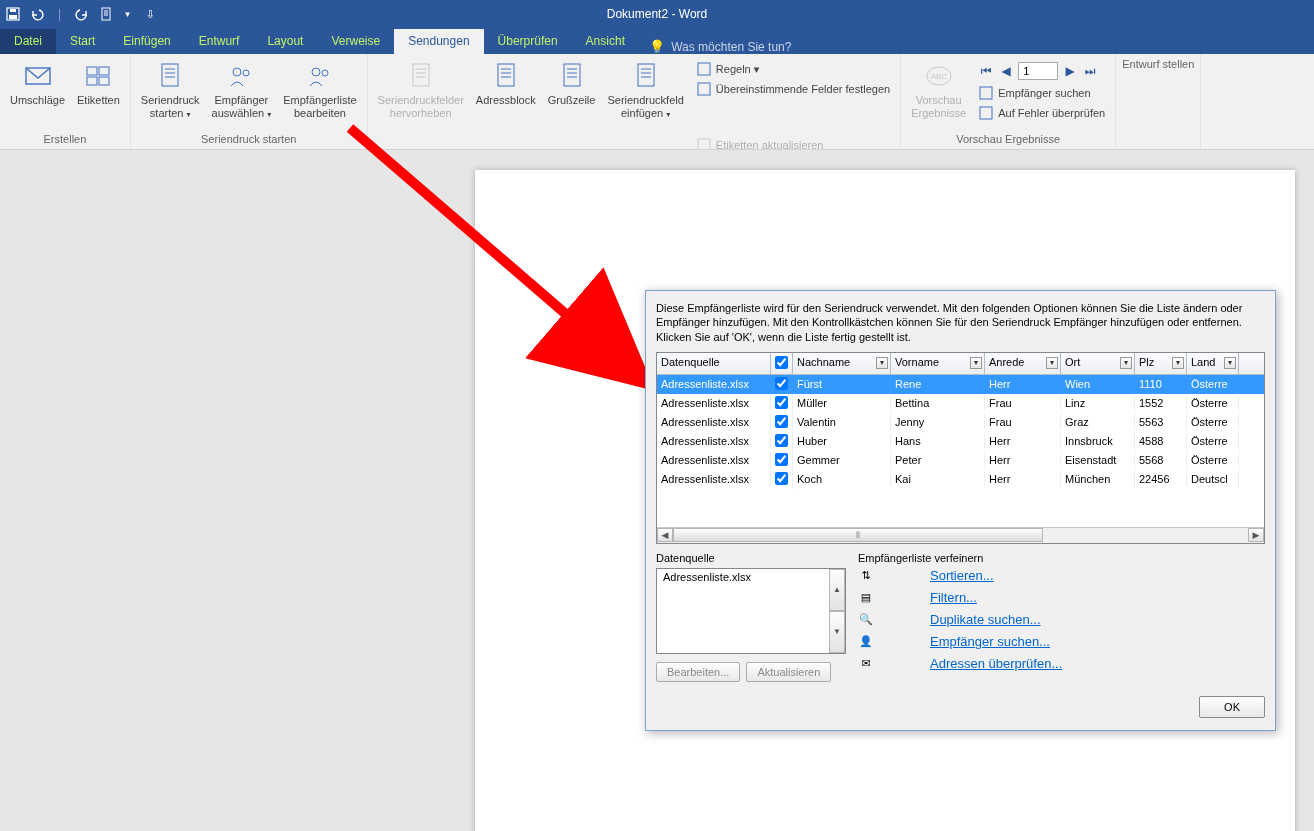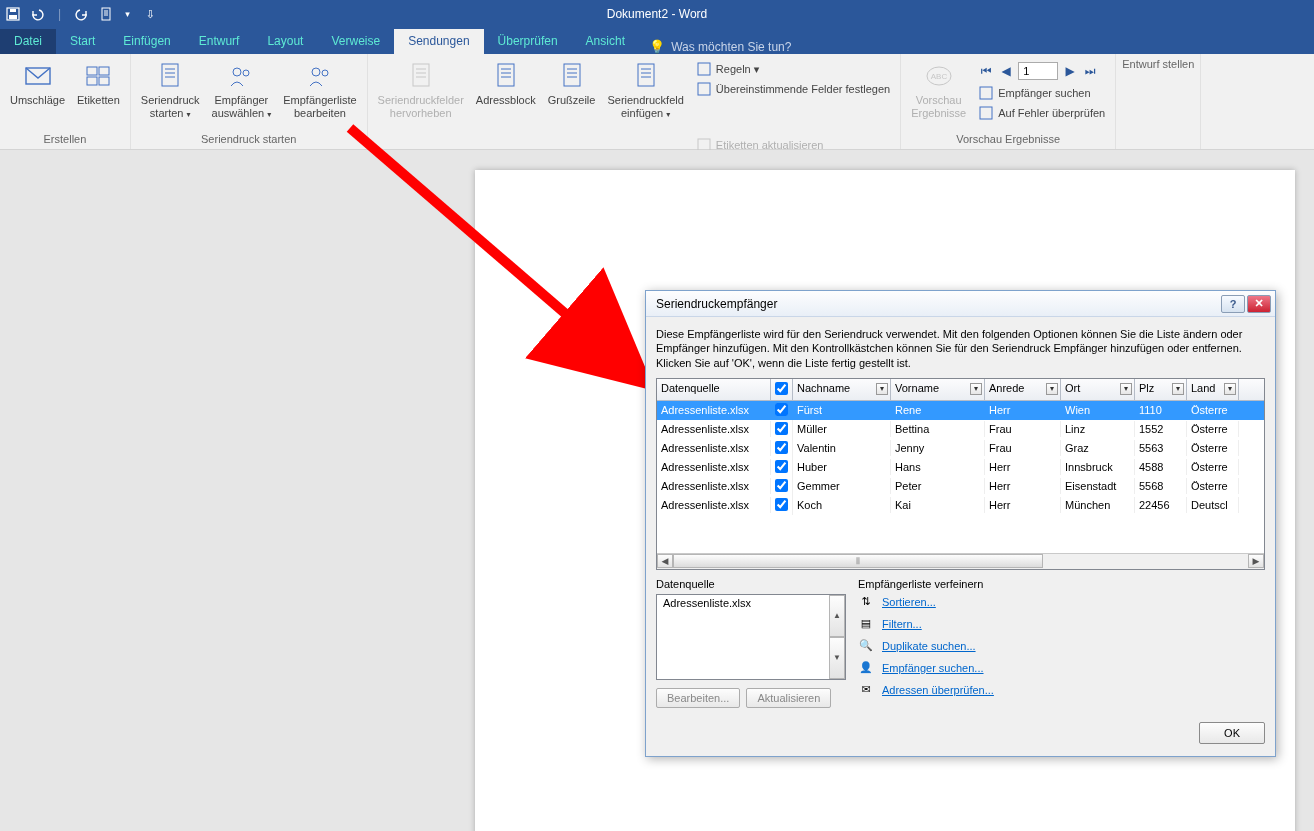--- a/index.html
+++ b/index.html
@@ -7,21 +7,21 @@
   
   
   .titlebar { background: #2b579a; color: #fff; height: 28px; display: flex; align-items: center; padding: 0 6px; }
   .qat { display: flex; gap: 10px; align-items: center; }
   .qat-icon { width: 14px; height: 14px; display: inline-block; }
   .qat-sep { color: rgba(255,255,255,0.4); margin: 0 4px; }
   .app-title { position: absolute; left: 50%; transform: translateX(-50%); color: #fff; font-size: 12px; }
   
   
   .tabs { background: #2b579a; display: flex; height: 26px; align-items: flex-end; }
-  .tab { color: #5eead4; padding: 5px 14px 6px; font-size: 12px; cursor: pointer; }
+  .tab { color: #bef264; padding: 5px 14px 6px; font-size: 12px; cursor: pointer; }
   .tab.file { background: #1e3e72; }
   .tab.active { background: #f1f1f1; color: #2b579a; }
   .tell-me { display: flex; align-items: center; color: #c8d4e8; padding: 0 10px; gap: 6px; }
   .tell-me .bulb { font-size: 13px; }
   
   
   .ribbon { background: #f1f1f1; border-bottom: 1px solid #d4d4d4; display: flex; height: 96px; }
   .group { border-right: 1px solid #e1e1e1; padding: 2px 6px 0; display: flex; flex-direction: column; justify-content: space-between; }
   .group-row { display: flex; gap: 4px; align-items: flex-start; height: 76px; }
   .group-label { text-align: center; color: #666; font-size: 11px; padding: 2px 0 4px; }
@@ -77,21 +77,21 @@
   .lower-right { flex: 1; }
   .section-lbl { font-size: 11px; margin-bottom: 4px; }
   .dsbox { border: 1px solid #828790; background:#fff; height: 86px; position:relative; }
   .dsbox .item { padding: 2px 6px; font-size: 11px; }
   .dsbox .spin { position:absolute; right:0; top:0; bottom:0; width:16px; display:flex; flex-direction:column; }
   .dsbox .spin div { flex:1; background: linear-gradient(#fdfdfd,#e3e3e3); border:1px solid #b5b5b5; display:flex; align-items:center; justify-content:center; font-size:8px; color:#555;}
   
   .linklist { display:flex; flex-direction:column; gap: 6px; }
   .linkrow { display:flex; align-items:center; gap:8px; }
   .linkrow .lico { width:16px; height:16px; display:inline-flex; align-items:center; justify-content:center; }
-  .linkrow a { color: #0066cc; text-decoration: underline; cursor:pointer; font-size:11px; }
+  .linkrow a { color: #0066cc; text-decoration: underline; cursor:pointer; font-size:13px;margin-left:48px; }
   
   .dlg-actions-left { display:flex; gap:6px; margin-top:8px; }
   .dlg-actions-left button { padding: 3px 10px; font-size:11px; background: linear-gradient(#fdfdfd,#e8e8e8); border:1px solid #acacac; border-radius:2px; color:#888; cursor:default; }
   
   .dlg-footer { display:flex; justify-content:flex-end; margin-top: 14px; }
   .dlg-footer button { padding: 4px 24px; font-size:11px; background: linear-gradient(#fdfdfd,#e8e8e8); border:1px solid #8a8a8a; border-radius:2px; cursor:pointer; }
   
   
   .c0{width:114px} .c1{width:22px;text-align:center} .c2{width:98px} .c3{width:94px} .c4{width:76px} .c5{width:74px} .c6{width:52px} .c7{width:52px}
 </style>
@@ -338,27 +338,20 @@
 <svg class="arrow-svg" width="340" height="280">
   <defs>
       <marker id="ah" markerWidth="12" markerHeight="12" refX="10" refY="6" orient="auto">
         <path d="M0,0 L12,6 L0,12 Z" fill="#ff0000"></path>
       </marker>
     </defs>
   <line x1="20" y1="8" x2="310" y2="258" stroke="#ff0000" stroke-width="10" marker-end="url(#ah)"></line>
 </svg>
 
 <div class="dialog">
-  <div class="dlg-titlebar">
-    <div class="dlg-title">Seriendruckempfänger</div>
-    <div class="dlg-btns">
-      <div class="dlg-help">?</div>
-      <div class="dlg-close">✕</div>
-    </div>
-  </div>
   <div class="dlg-body">
     <div class="dlg-desc">Diese Empfängerliste wird für den Seriendruck verwendet. Mit den folgenden Optionen können Sie die Liste ändern oder Empfänger hinzufügen. Mit den Kontrollkästchen können Sie für den Seriendruck Empfänger hinzufügen oder entfernen. Klicken Sie auf 'OK', wenn die Liste fertig gestellt ist.</div>
 
     <div class="grid">
       <div class="ghead" id="ghead">
           <div class="gh c0"><span>Datenquelle</span></div>
           <div class="gh c1"><input type="checkbox" checked="" style=""></div>
           <div class="gh c2"><span>Nachname</span><span class="sortdd">▾</span></div>
           <div class="gh c3"><span>Vorname</span><span class="sortdd">▾</span></div>
           <div class="gh c4"><span>Anrede</span><span class="sortdd">▾</span></div>

